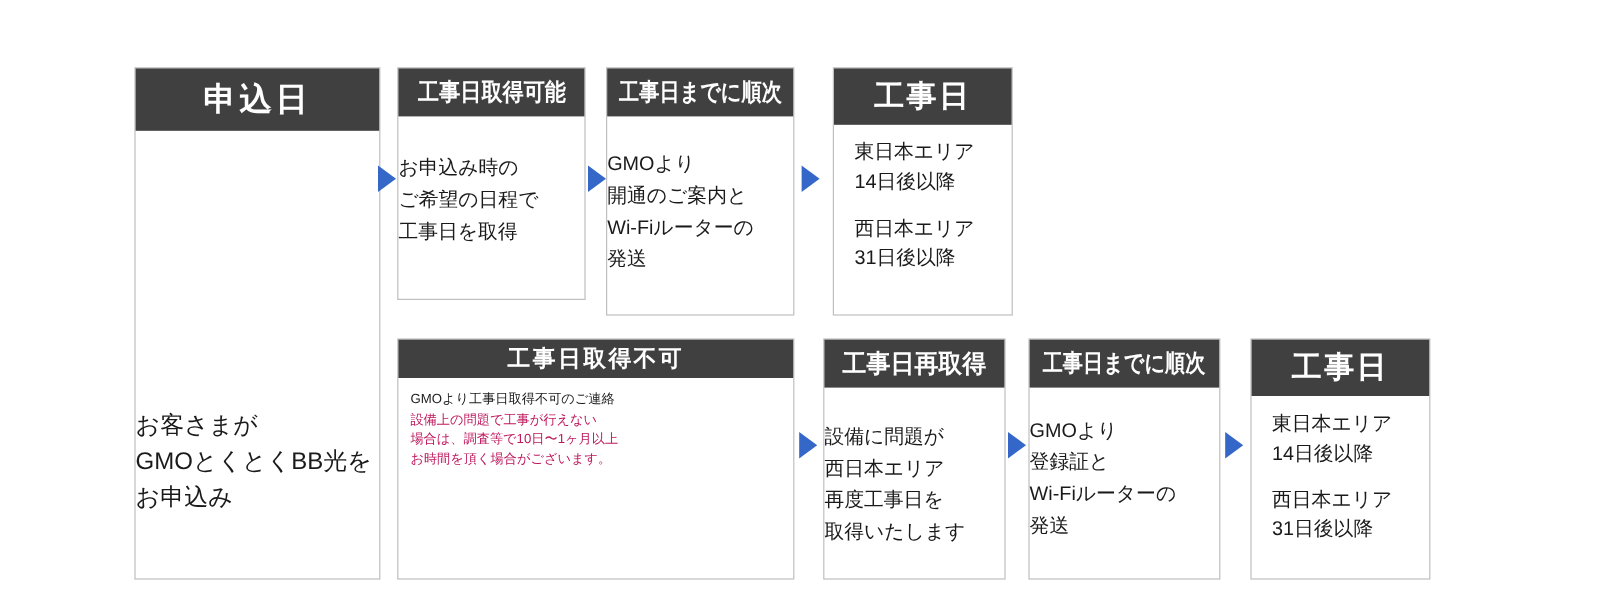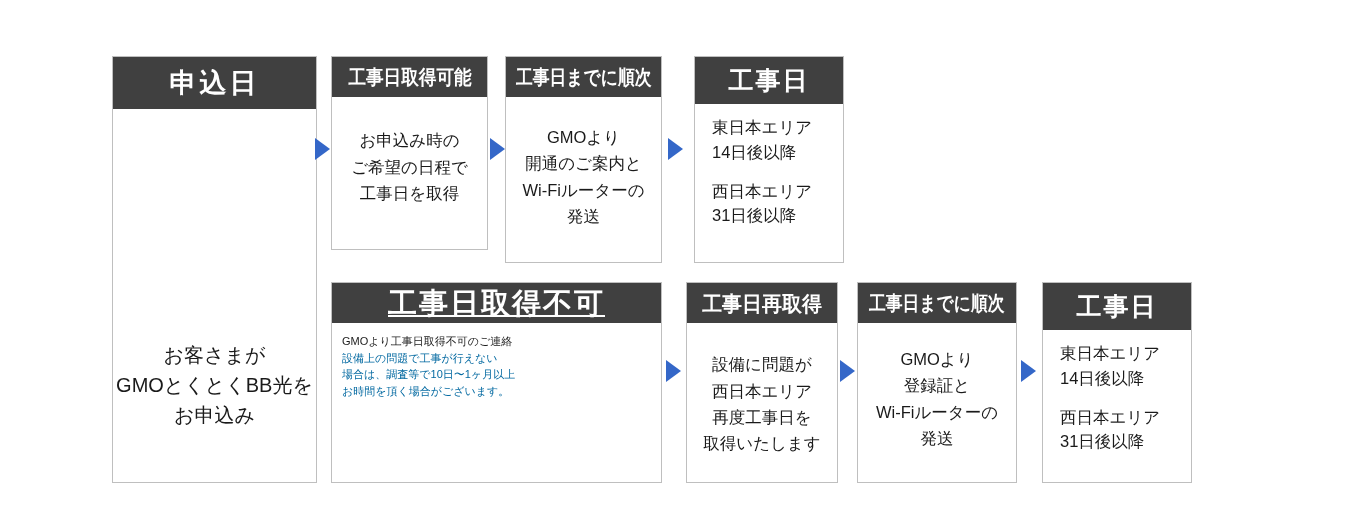--- a/index.html
+++ b/index.html
@@ -29,21 +29,21 @@
     box-sizing:border-box;
     line-height:1;
     white-space:nowrap;
     flex:0 0 auto;
   }
   .body{
     flex:1 1 auto;
     display:flex;
     flex-direction:column;
     justify-content:center;
-    align-items:center;
+    align-items:flex-start;
     color:#1a1a1a;
     box-sizing:border-box;
   }
   .line{white-space:nowrap;}
   .gap{height:0.85em;}
 
   
   .arrow{
     position:absolute;
     width:0;height:0;
@@ -66,24 +66,24 @@
   #box-seq1 .hdr{height:40px;font-size:20px;}
   #box-seq1 .hdr span{display:inline-block;transform:scaleX(0.84);}
   #box-seq1 .body{font-size:16.5px;line-height:1.6;text-align:center;padding-bottom:6px;}
 
   #box-date1{left:694px;top:56px;width:150px;height:207px;}
   #box-date1 .hdr{height:47px;font-size:25px;letter-spacing:2px;}
   #box-date1 .body{font-size:16.5px;line-height:1.5;align-items:flex-start;padding-left:17px;text-align:left;justify-content:flex-start;padding-top:11px;}
 
   
   #box-unavail{left:331px;top:282px;width:331px;height:201px;}
-  #box-unavail .hdr{height:40px;font-size:29px;letter-spacing:2px;text-decoration:underline;}
+  #box-unavail .hdr{height:32px;font-size:19px;letter-spacing:2px;}
   #box-unavail .body{font-size:11px;line-height:1.52;align-items:flex-start;
        justify-content:flex-start;padding:10px 0 0 10px;text-align:left;}
-  .warn{color:#0369a1;}
+  .warn{color:#be185d;}
 
   #box-reget{left:686px;top:282px;width:152px;height:201px;gap:13px;}
   #box-reget .hdr{height:40px;font-size:21px;}
   #box-reget .hdr span{display:inline-block;transform:scaleX(0.95);}
   #box-reget .body{font-size:16.5px;line-height:1.6;text-align:center;padding-bottom:10px;}
 
   #box-seq2{left:857px;top:282px;width:160px;height:201px;}
   #box-seq2 .hdr{height:40px;font-size:20px;}
   #box-seq2 .hdr span{display:inline-block;transform:scaleX(0.84);}
   #box-seq2 .body{font-size:16.5px;line-height:1.6;text-align:center;padding-bottom:8px;}

